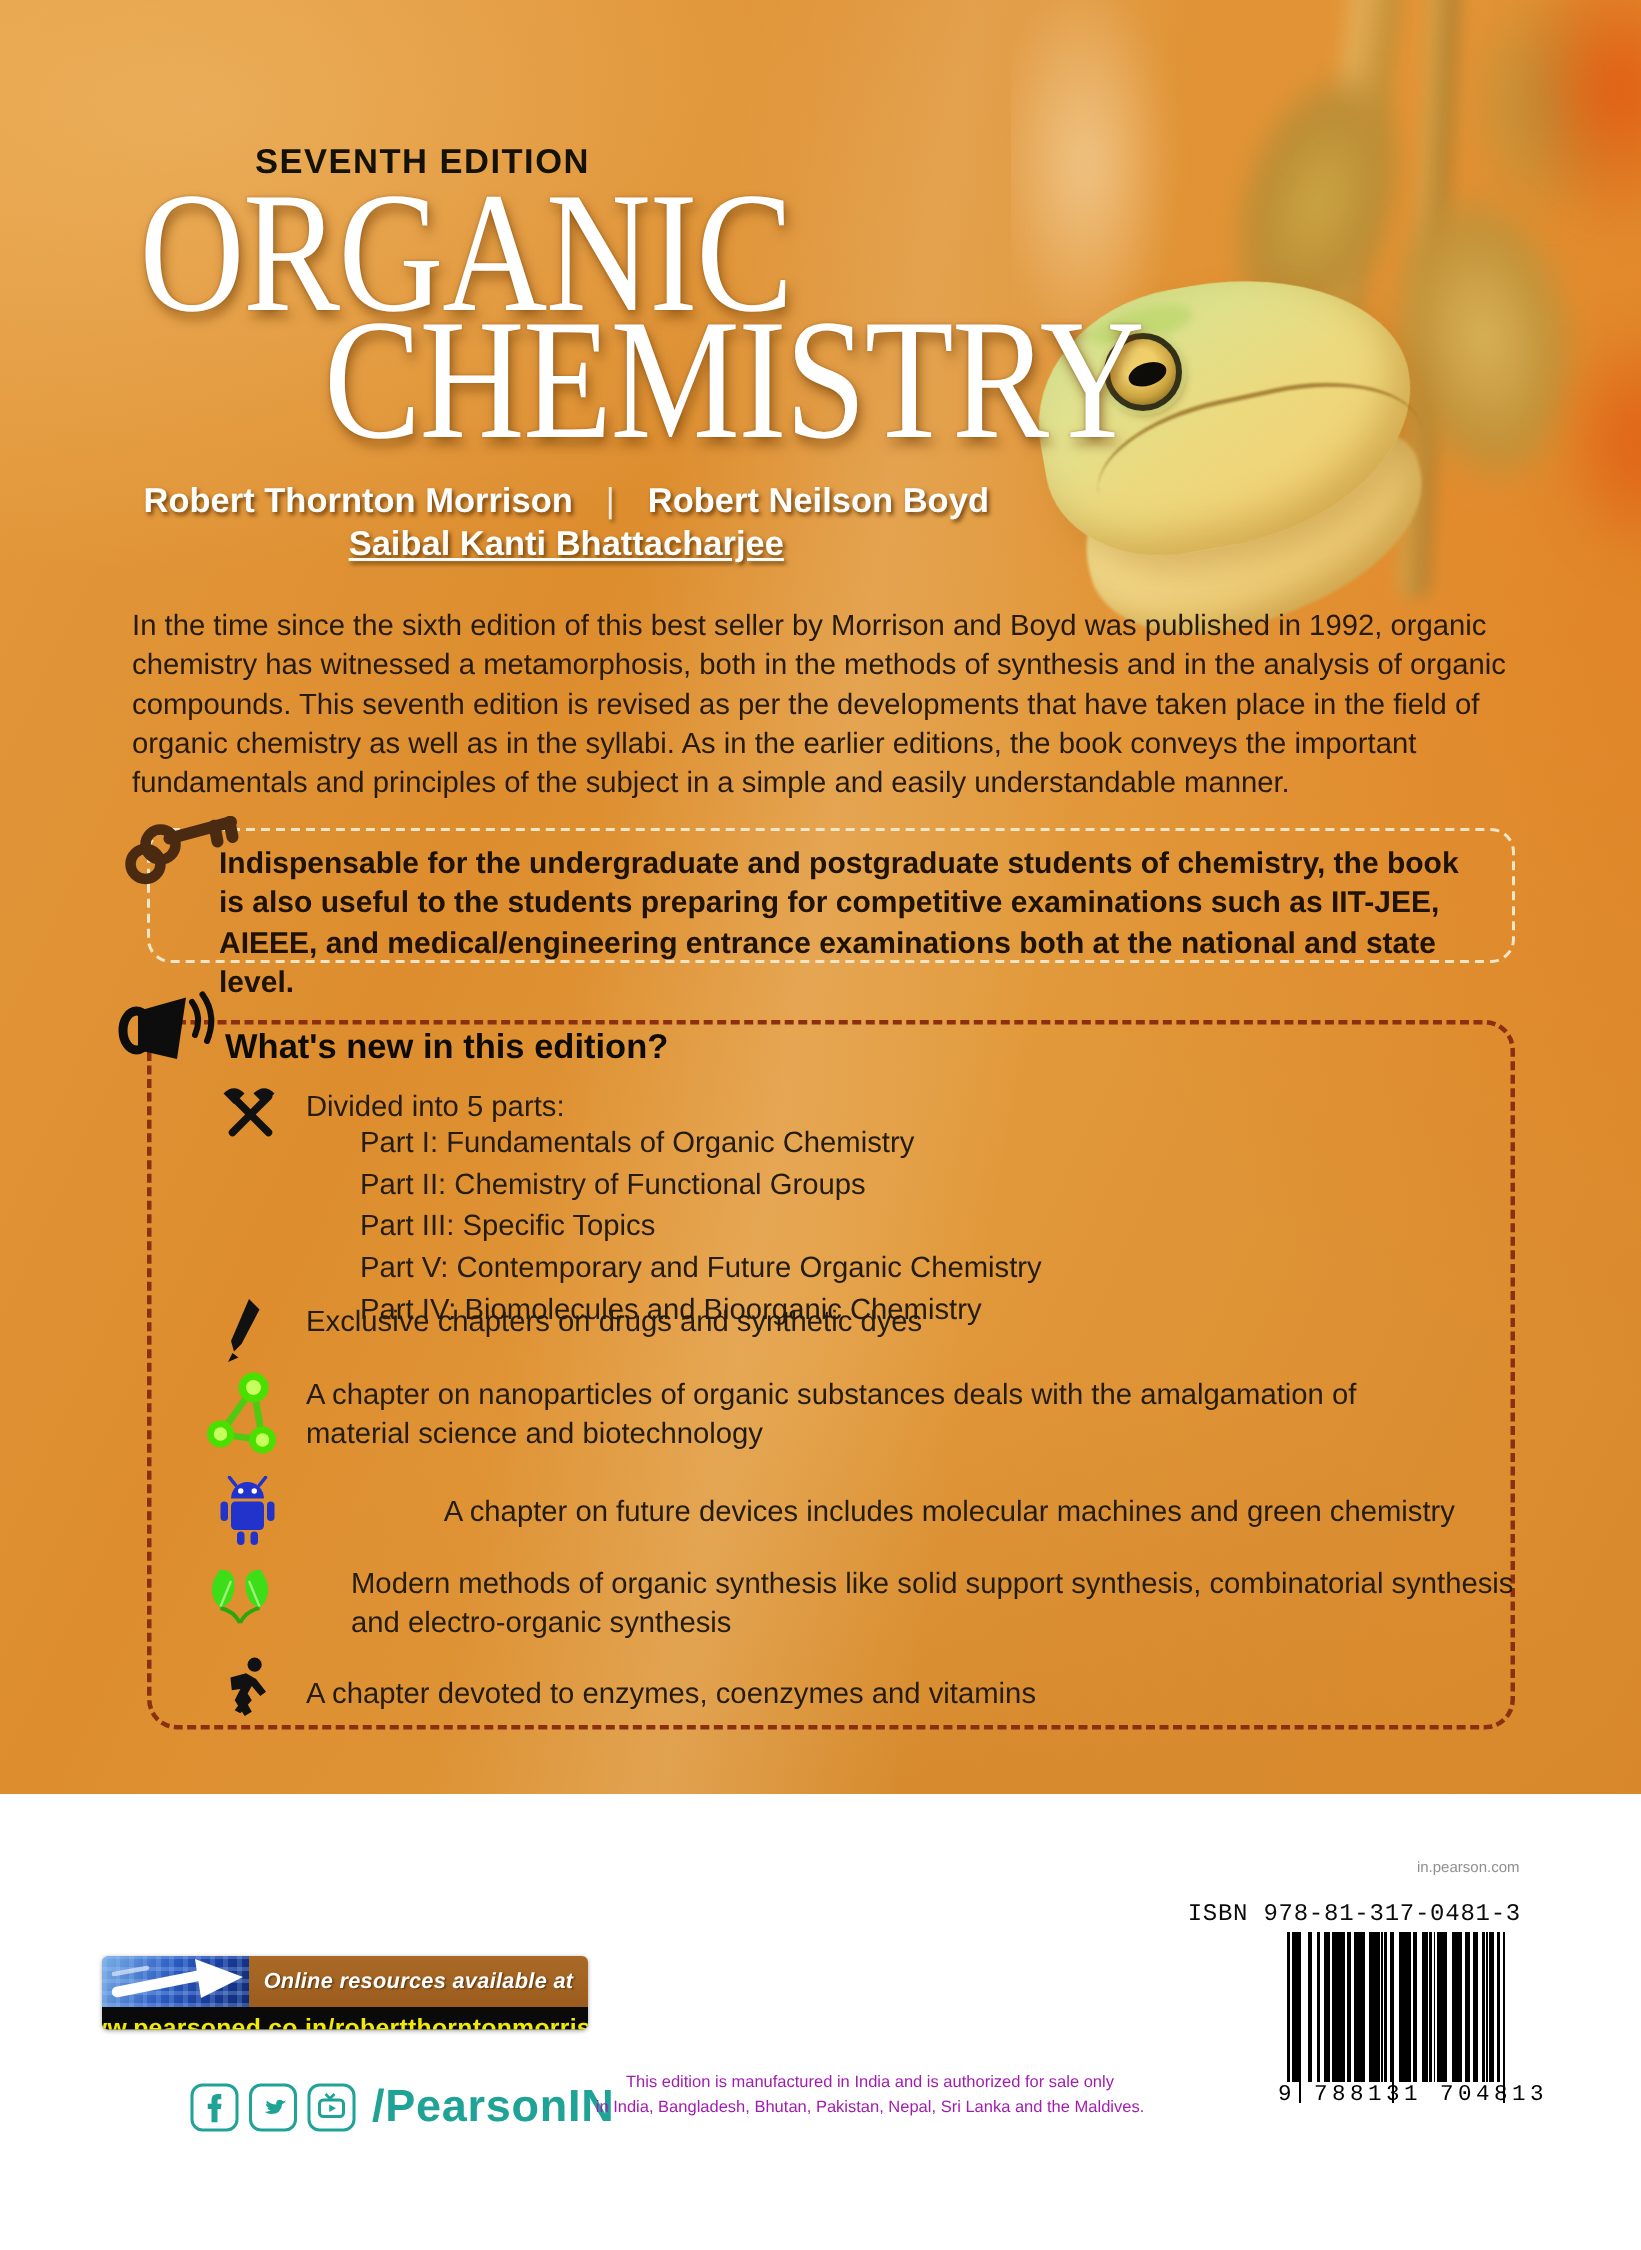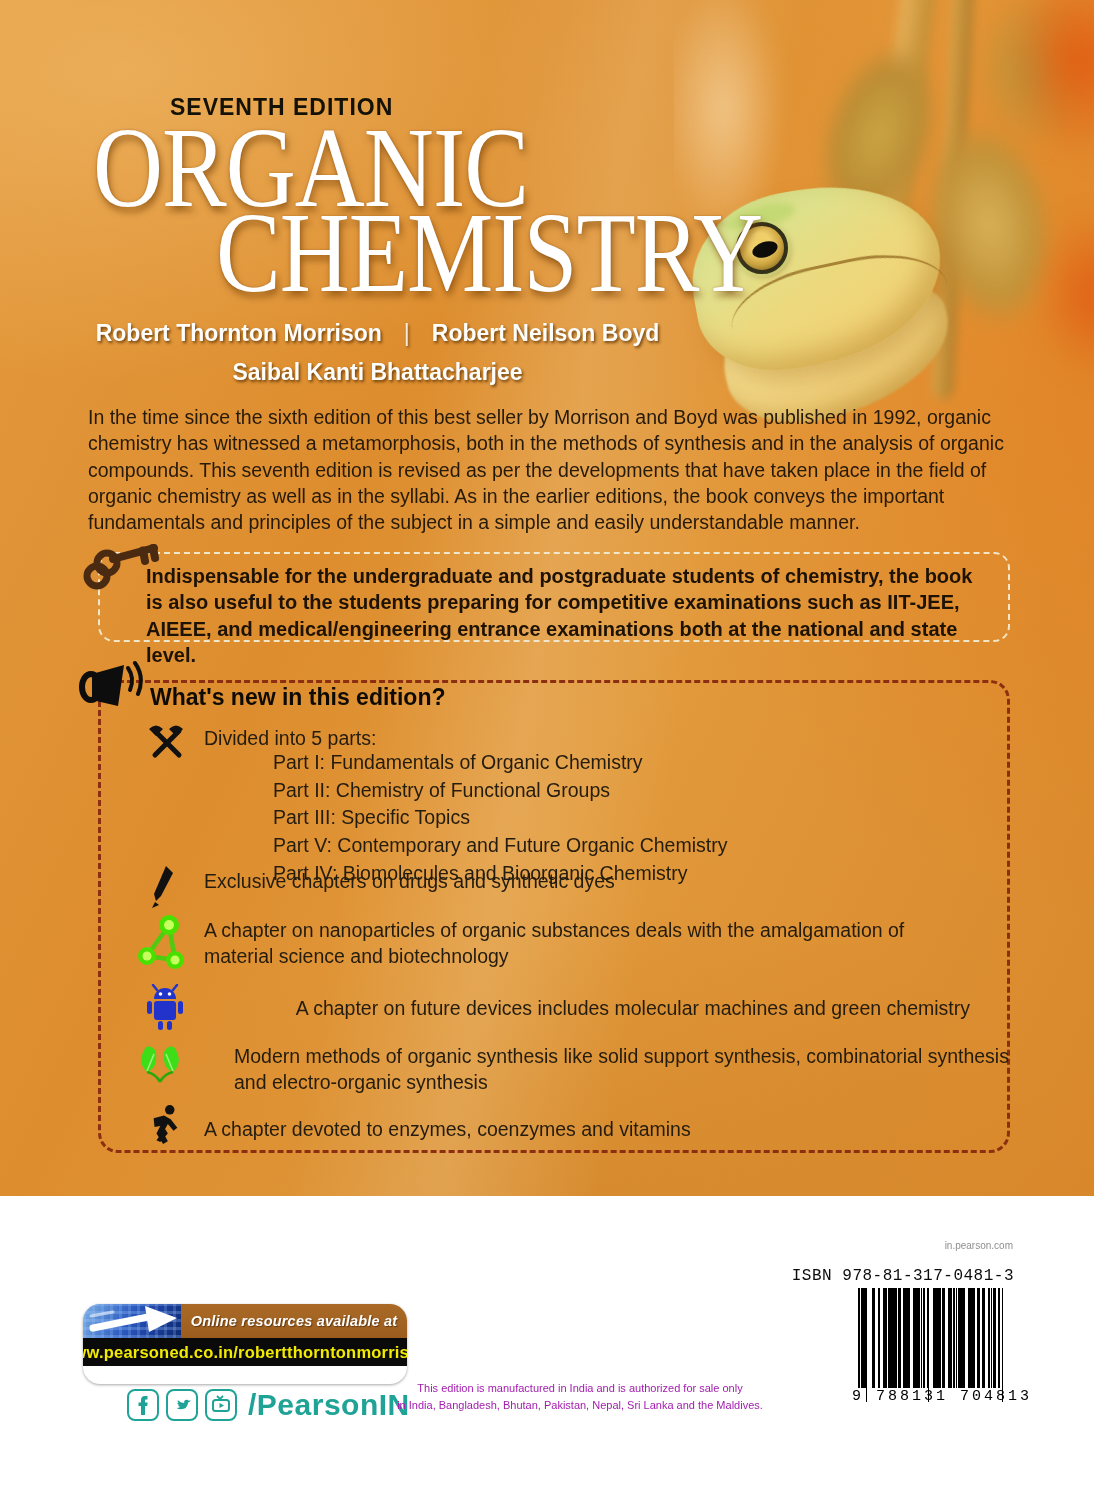--- a/index.html
+++ b/index.html
@@ -71,40 +71,40 @@
   .frog-pupil{position:absolute;left:12px;top:16px;width:26px;height:15px;border-radius:50%;background:#0d0c08;transform:rotate(-18deg);}
   .frog-brow{position:absolute;left:52px;top:206px;width:70px;height:22px;border-radius:50%;background:rgba(190,215,110,.8);transform:rotate(-14deg);filter:blur(3px);}
 
   
   .edition{position:absolute;left:170px;top:94px;font-size:23px;font-weight:bold;letter-spacing:1px;color:#141107;}
   .booktitle{position:absolute;left:93px;top:118px;width:700px;color:#fff;font-family:"Liberation Serif",serif;font-weight:400;z-index:3;}
   .booktitle .line{display:block;font-size:97px;line-height:.88;letter-spacing:-1px;transform:scaleY(1.18);transform-origin:top left;text-shadow:2px 4px 7px rgba(105,55,0,.6),0 0 2px rgba(130,70,0,.45);}
   .booktitle .line2{padding-left:123px;}
   .authors{position:absolute;left:90px;top:320px;width:575px;text-align:center;color:#fdfdfb;font-weight:bold;font-size:23px;text-shadow:1.5px 2px 3px rgba(85,45,0,.8);z-index:3;}
   .authors .sep{margin:0 22px;font-weight:normal;opacity:.85;}
-  .authors .row2{margin-top:12px;}
+  .authors .row2{margin-top:2px;text-decoration:underline;}
   .intro{position:absolute;left:88px;top:404px;width:928px;font-size:19.5px;line-height:1.35;color:#261a0b;}
 
   
   .highlight-box{
     position:absolute;left:98px;top:552px;width:912px;height:90px;
     border:2px dashed var(--dash-cream);border-radius:16px;
     padding:9px 18px 8px 46px;
     font-size:20px;font-weight:bold;line-height:1.32;color:#1d1204;
   }
   .key-wrap{position:absolute;left:80px;top:538px;width:84px;height:64px;z-index:4;}
 
   
   .new-box{position:absolute;left:98px;top:680px;width:912px;height:473px;border:3px dashed var(--dash-maroon);border-radius:20px;}
   .new-heading{position:absolute;left:150px;top:684px;font-size:23px;font-weight:bold;color:#0e0b05;z-index:4;}
   .megaphone-wrap{position:absolute;left:78px;top:660px;width:66px;height:58px;z-index:4;}
 
   .nitem-text{position:absolute;font-size:19.5px;line-height:1.32;color:#241c0e;}
   .parts-head{left:204px;top:726px;}
-  .parts-list{position:absolute;left:240px;top:751px;font-size:19.5px;line-height:1.14;color:#241c0e;margin-left:33px;}
+  .parts-list{position:absolute;left:240px;top:751px;font-size:19.5px;line-height:1.14;color:#241c0e;}
   .parts-list span{display:block;margin-bottom:.28em;}
   .t-drugs{left:204px;top:869px;}
   .t-nano{left:204px;top:918px;width:766px;}
   .t-android{left:204px;top:996px;width:766px;text-align:right;}
   .t-leaves{left:204px;top:1044px;width:786px;margin-left:30px;}
   .t-runner{left:204px;top:1117px;width:766px;}
   .icon-abs{position:absolute;}
   .i-tools{left:146px;top:722px;}
   .i-pen{left:150px;top:864px;}
   .i-nano{left:136px;top:912px;}
@@ -123,21 +123,21 @@
       repeating-linear-gradient(90deg,#000 0 2px,rgba(0,0,0,0) 2px 5px),
       repeating-linear-gradient(90deg,#000 0 1px,rgba(0,0,0,0) 1px 7px),
       repeating-linear-gradient(90deg,rgba(0,0,0,0) 0 3px,#000 3px 6px,rgba(0,0,0,0) 6px 11px),
       repeating-linear-gradient(90deg,rgba(0,0,0,0) 0 9px,#000 9px 12px,rgba(0,0,0,0) 12px 23px);
     background-color:#fff;
   }
   .guard-l,.guard-m,.guard-r{position:absolute;top:0;width:4px;height:114px;background:repeating-linear-gradient(90deg,#000 0 1.5px,#fff 1.5px 4px);}
   .guard-l{left:14px;}.guard-m{left:76px;}.guard-r{right:6px;}
   .bdigits{position:absolute;left:0;right:0;top:100px;display:flex;justify-content:flex-start;font-family:"Liberation Mono",monospace;font-size:15px;letter-spacing:3px;color:#000;background:transparent;}
 
-  .banner{position:absolute;left:83px;top:108px;width:324px;height:80px;border-radius:17px;overflow:hidden;box-shadow:0 1px 3px rgba(0,0,0,.35);}
+  .banner{position:absolute;left:68px;top:108px;width:324px;height:49px;border-radius:4px;overflow:hidden;box-shadow:0 1px 3px rgba(0,0,0,.35);}
   .banner-top{display:flex;height:34px;}
   .banner-blue{position:relative;width:98px;height:100%;
     background:
       repeating-linear-gradient(0deg, rgba(160,200,255,.28) 0 3px, rgba(160,200,255,0) 3px 8px),
       repeating-linear-gradient(90deg, rgba(160,200,255,.22) 0 3px, rgba(160,200,255,0) 3px 9px),
       linear-gradient(115deg,#7cb0e4 0%,#2c5bc0 45%,var(--banner-blue) 70%,#0d2a72 100%);}
   .banner-brown{flex:1;background:linear-gradient(180deg,#aa6a26,var(--banner-brown));color:#fff;font-weight:bold;font-style:italic;font-size:14.5px;display:flex;align-items:center;justify-content:center;letter-spacing:.2px;text-shadow:1px 1px 1px rgba(60,30,0,.6);}
   .banner-url{height:28px;background:#0a0a0a;color:var(--banner-yellow);font-weight:bold;font-size:16.5px;display:flex;align-items:center;justify-content:center;letter-spacing:.2px;}
   .arrow-svg{position:absolute;left:4px;top:2px;}
 

